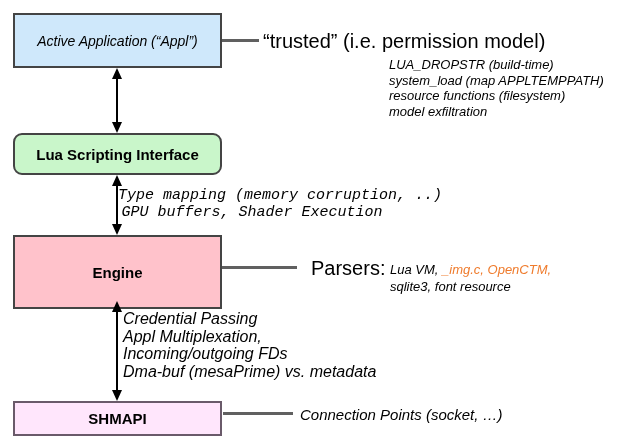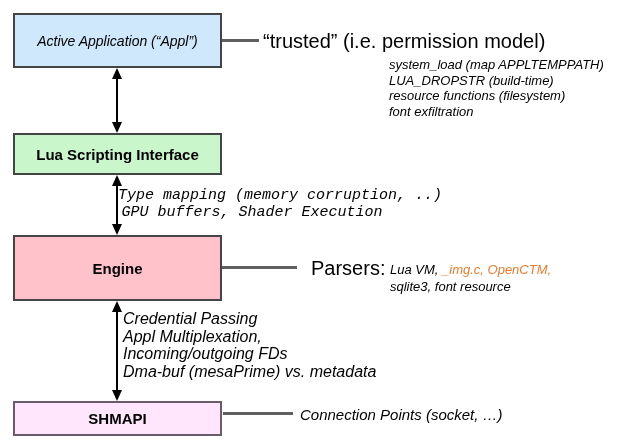--- a/index.html
+++ b/index.html
@@ -14,22 +14,22 @@
   .box{
     position:absolute;
     left:13px;width:209px;
     border:2px solid var(--box_border,#444);
     box-sizing:border-box;
     display:flex;align-items:center;justify-content:center;
     text-align:center;
   }
   .box-app{top:13px;height:55px;background:var(--blue_fill,#cfe8fb);}
   .box-app span{font-style:italic;font-size:14px;}
-  .box-lua{top:133px;height:42px;background:var(--green_fill,#c9f6ca);}
-  .box-engine{top:235px;height:66px;background:var(--pink_fill,#ffc2cb);}
+  .box-lua{top:133px;height:42px;background:var(--green_fill,#c9f6ca);border-radius:9px;}
+  .box-engine{top:235px;height:74px;background:var(--pink_fill,#ffc2cb);}
   .box-shmapi{top:401px;height:35px;background:var(--lightpink_fill,#ffe6fc);border-color:var(--shmapi_border,#6a5a6a);}
   .box-lua span,.box-engine span,.box-shmapi span{font-weight:bold;font-size:15px;}
 
   .arrow{position:absolute;width:16px;display:flex;flex-direction:column;align-items:center;left:109px;}
   .arrow .head-up{width:0;height:0;border-left:5.5px solid transparent;border-right:5.5px solid transparent;border-bottom:11px solid #000;}
   .arrow .head-down{width:0;height:0;border-left:5.5px solid transparent;border-right:5.5px solid transparent;border-top:11px solid #000;}
   .arrow .shaft{flex:1;width:2px;background:#000;}
   .arrow-1{top:68px;height:65px;}
   .arrow-2{top:175px;height:60px;}
   .arrow-3{top:301px;height:100px;}
@@ -82,24 +82,24 @@
     <div class="head-down"></div>
   </div>
 
   <div class="connector connector-trusted"></div>
   <div class="connector connector-parsers"></div>
   <div class="connector connector-connection"></div>
 
   <div class="trusted">“trusted” (i.e. permission model)</div>
 
   <div class="app-notes">
+    <div>LUA_DROPSTR (build-time)</div>
     <div>system_load (map APPLTEMPPATH)</div>
-    <div>LUA_DROPSTR (build-time)</div>
     <div>resource functions (filesystem)</div>
-    <div>font exfiltration</div>
+    <div>model exfiltration</div>
   </div>
 
   <div class="lua-engine-notes">
     <div>Type mapping (memory corruption, ..)</div>
     <div>GPU buffers, Shader Execution</div>
   </div>
 
   <div class="parsers-label">Parsers:</div>
   <div class="parsers-list">
     <div><span>Lua VM, </span><span class="orange">_img.c, OpenCTM,</span></div>

